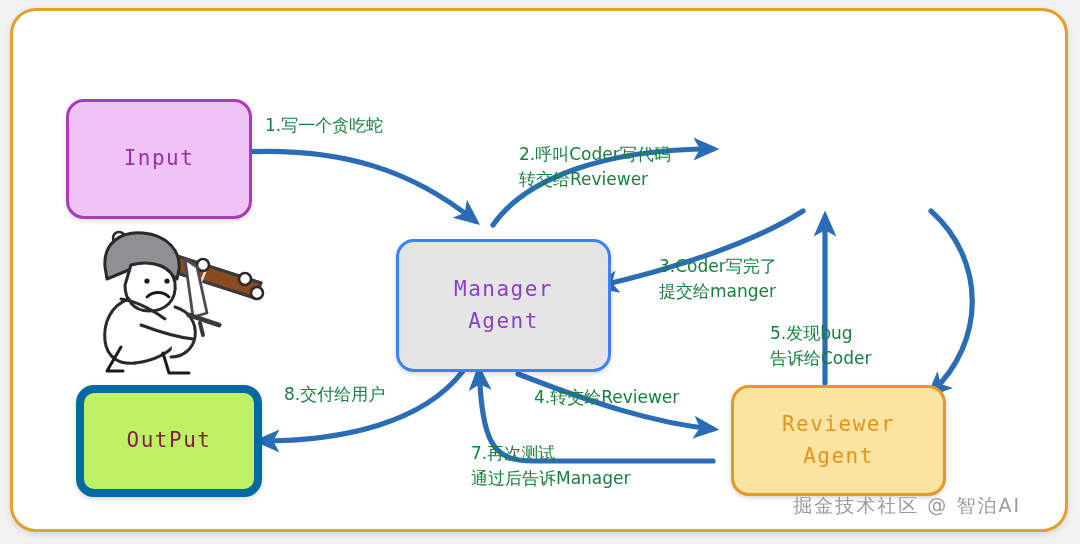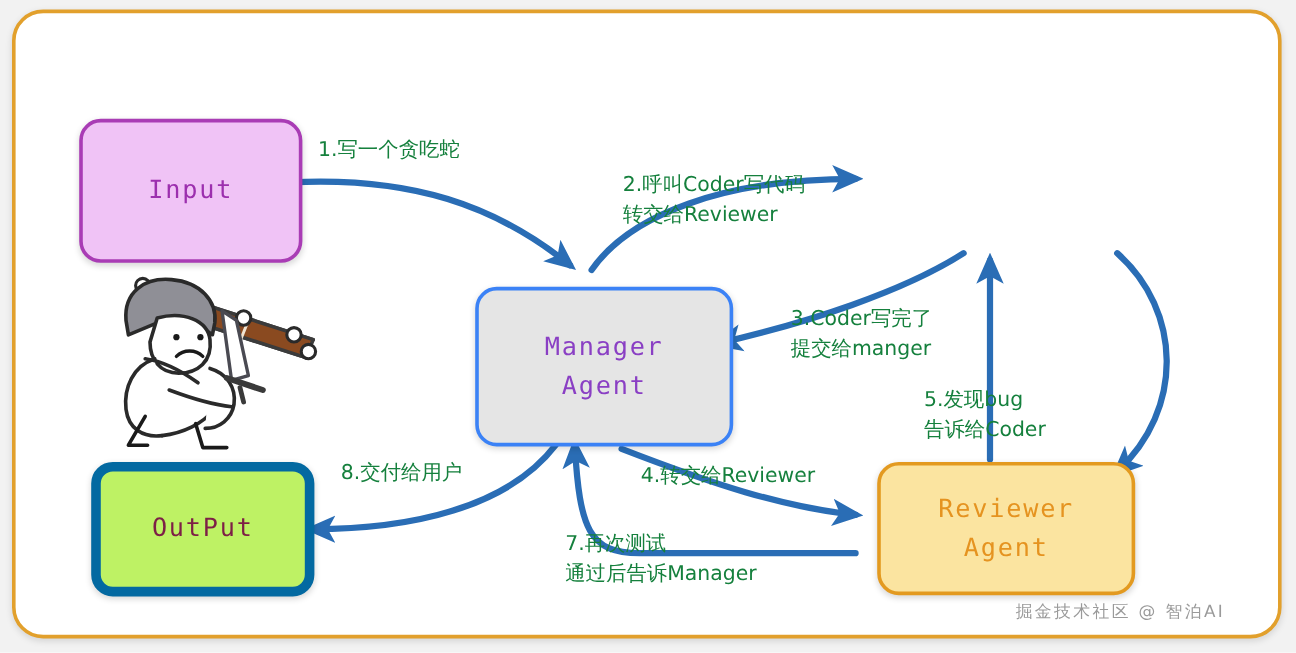--- a/index.html
+++ b/index.html
@@ -114,21 +114,21 @@
     left: 0; top: 0;
     width: 1058px; height: 524px;
     z-index: 2;
     pointer-events: none;
   }
 
   .watermark {
     position: absolute;
     right: 44px;
     bottom: 10px;
-    font-size: 14px;
+    font-size: 19px;
     color: #9a9a9a;
     letter-spacing: 2px;
     white-space: nowrap;
     z-index: 7;
   }
 
   .mascot {
     position: absolute;
     left: 72px;
     top: 196px;

